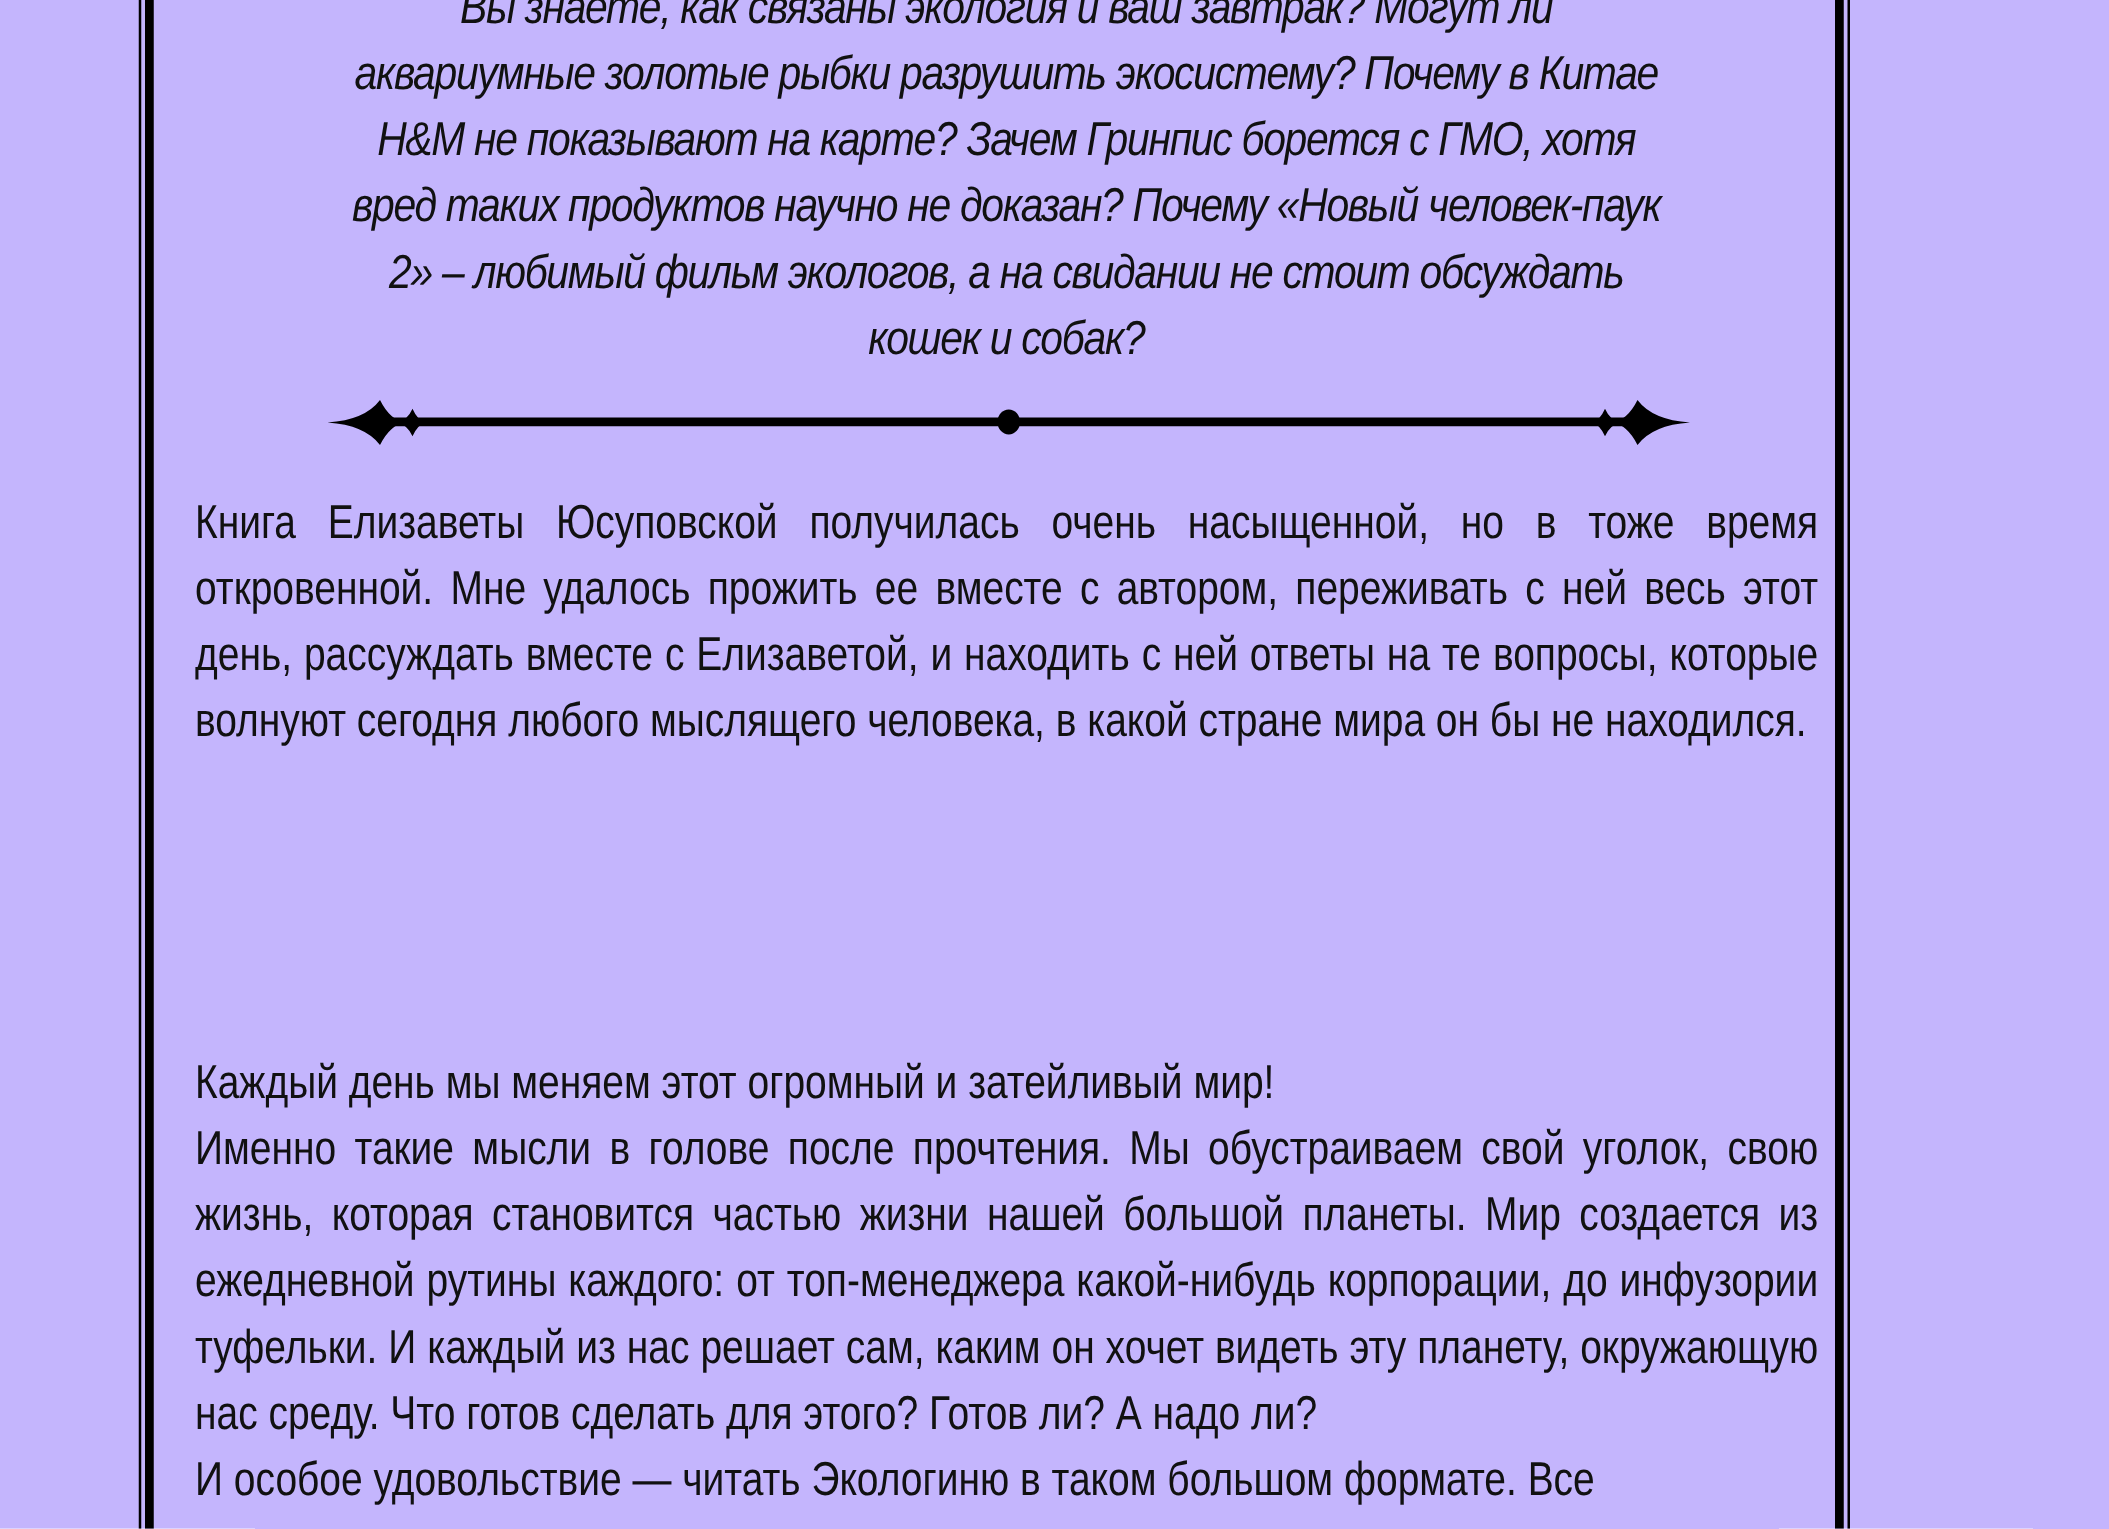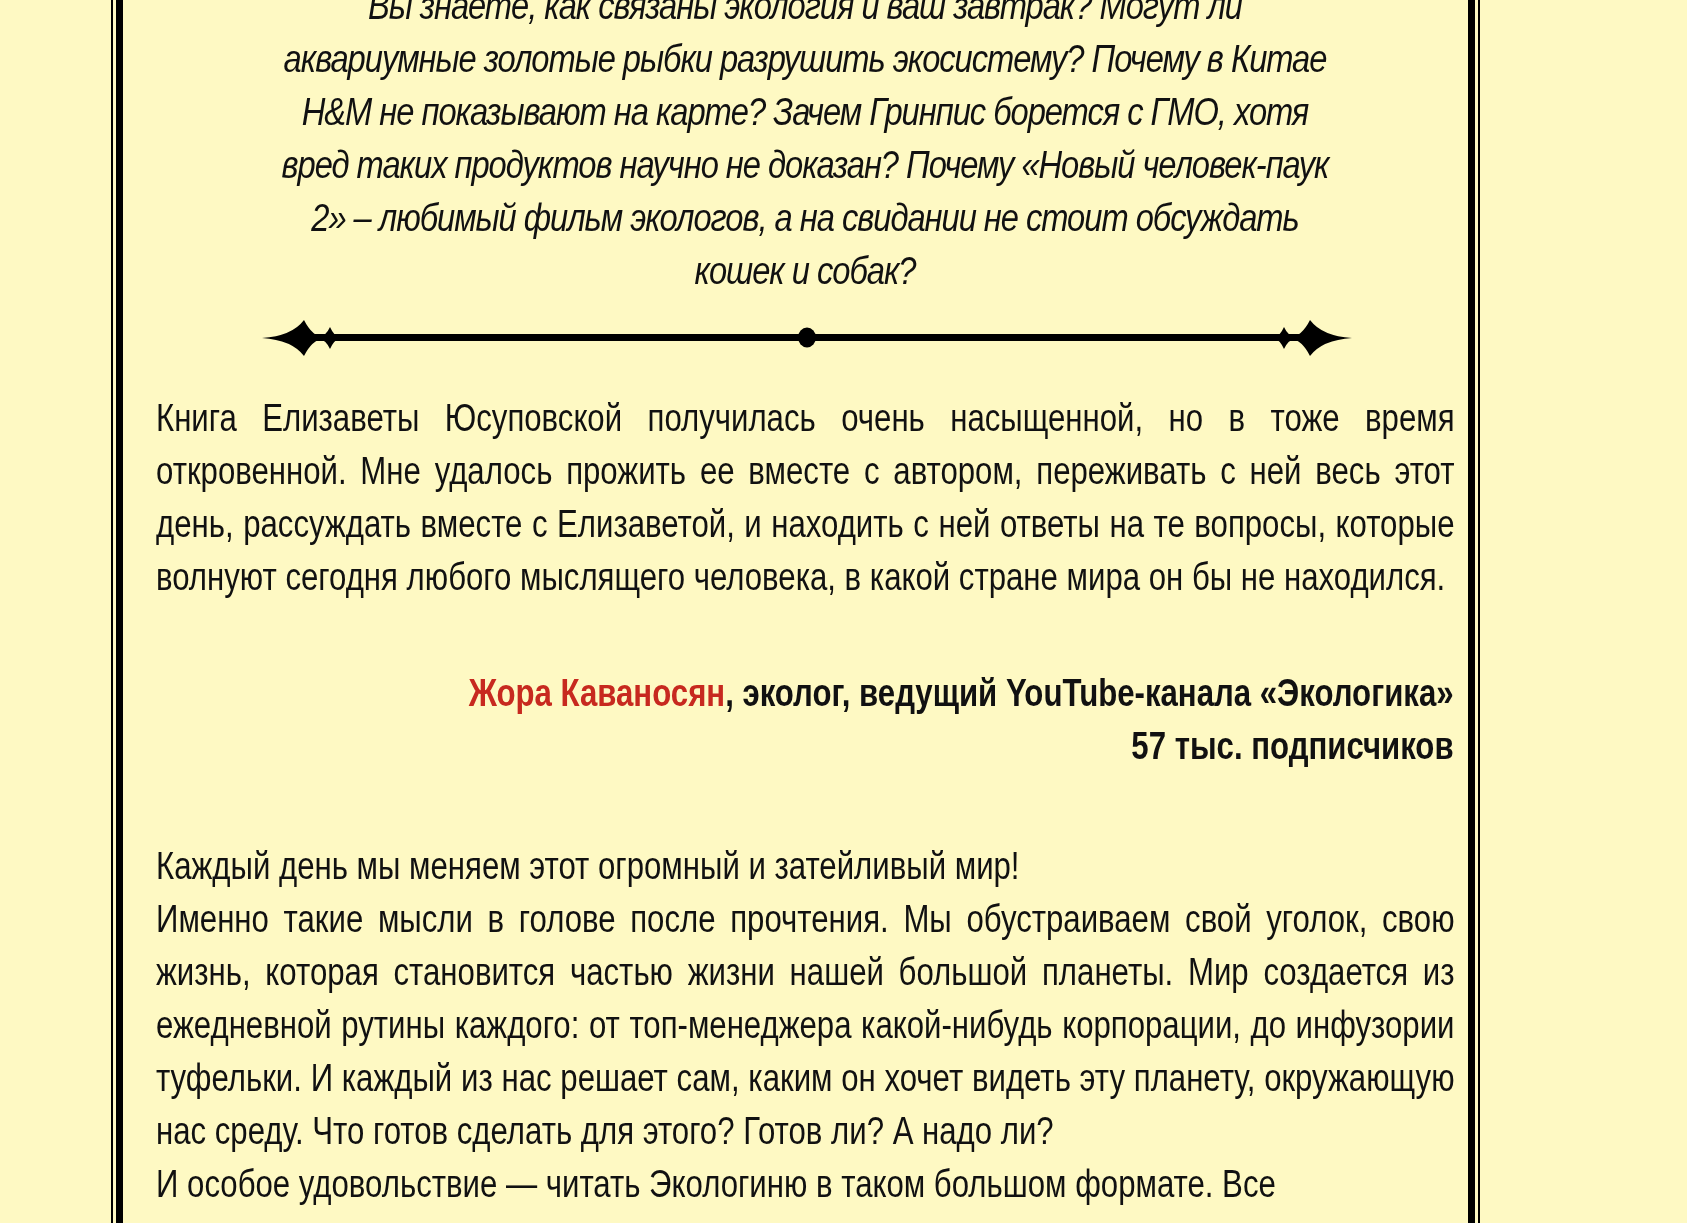--- a/index.html
+++ b/index.html
@@ -1,17 +1,17 @@
 <!DOCTYPE html>
 <html><head>
 <meta charset="utf-8">
 <style>
   html, body { margin: 0; padding: 0; background: #ffffff; }
   body { width: 1687px; height: 1223px; position: relative; overflow: hidden; }
-  .page { position: absolute; left: 0; top: 0; width: 1687px; height: 1223px; background: #fef9c3; }
+  .page { position: absolute; left: 0; top: 0; width: 1687px; height: 1223px; background: #c4b5fd; }
   .border-left-thick { position: absolute; left: 116px; top: 0; width: 7px; height: 1223px; background: #000; }
   .border-left-thin { position: absolute; left: 111px; top: 0; width: 2px; height: 1223px; background: #000; }
   .border-right-thick { position: absolute; left: 1468px; top: 0; width: 7px; height: 1223px; background: #000; }
   .border-right-thin { position: absolute; left: 1478px; top: 0; width: 2px; height: 1223px; background: #000; }
 
   .content { position: absolute; left: 156px; width: 1298px; font-family: "Liberation Sans", sans-serif; color: #111; }
 
   .quote { top: -20px; text-align: center; font-style: italic; font-size: 38px; line-height: 53px; letter-spacing: -1.2px; transform: scaleX(0.86); transform-origin: center top; width: 1298px; }
   .quote p { margin: 0; }
 
@@ -53,27 +53,20 @@
     <ellipse cx="545" cy="19.5" rx="9" ry="10" fill="#000"></ellipse>
 
     <path d="M1090 20 Q1060 18 1048 2 Q1040 18 1028 20 Q1040 22 1048 38 Q1060 22 1090 20 Z" fill="#000"></path>
     <path d="M1034 20 Q1026 18 1022 9 Q1018 18 1012 20 Q1018 22 1022 31 Q1026 22 1034 20 Z" fill="#000"></path>
   </svg>
 
   <div class="content review1">
     <p class="narrow">Книга Елизаветы Юсуповской получилась очень насыщенной, но в тоже время откровенной. Мне удалось прожить ее вместе с автором, переживать с ней весь этот день, рассуждать вместе с Елизаветой, и находить с ней ответы на те вопросы, которые волнуют сегодня любого мыслящего человека, в какой стране мира он бы не находился.</p>
   </div>
 
-  <div class="content signature">
-    <div class="narrow" style="text-align:right;transform-origin:right top;margin-left:-22%;">
-      <span class="name">Жора Каваносян</span><span>, эколог, ведущий YouTube-канала «Экологика»</span>
-      <br>
-      <span>57 тыс. подписчиков</span>
-    </div>
-  </div>
 
   <div class="content review2">
     <div class="narrow">
       <p style="text-align:left;">Каждый день мы меняем этот огромный и затейливый мир!</p>
       <p>Именно такие мысли в голове после прочтения. Мы обустраиваем свой уголок, свою жизнь, которая становится частью жизни нашей большой планеты. Мир создается из ежедневной рутины каждого: от топ-менеджера какой-нибудь корпорации, до инфузории туфельки. И каждый из нас решает сам, каким он хочет видеть эту планету, окружающую нас среду. Что готов сделать для этого? Готов ли? А надо ли?</p>
       <p>И особое удовольствие — читать Экологиню в таком большом формате. Все</p>
     </div>
   </div>
 </div>
 

